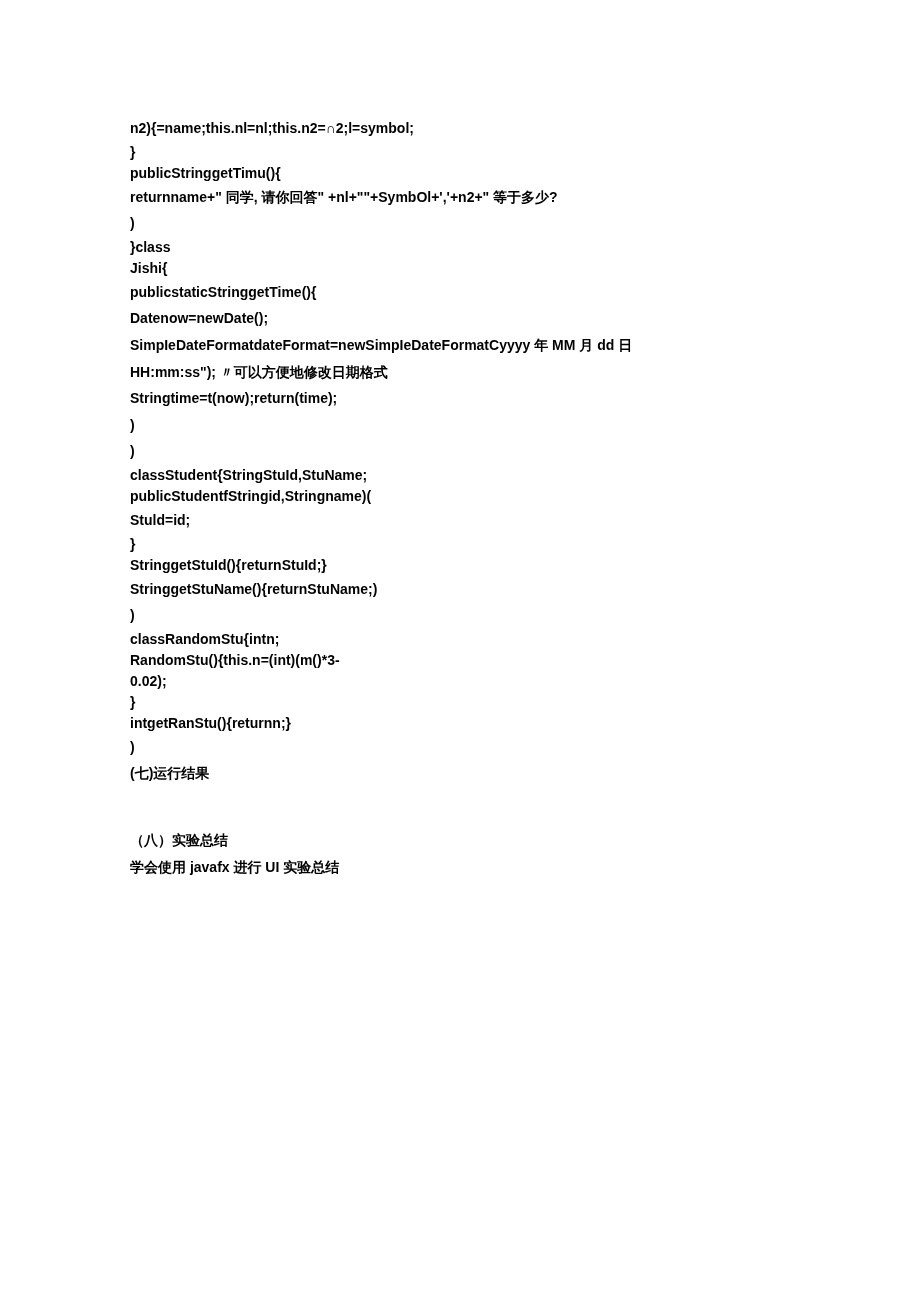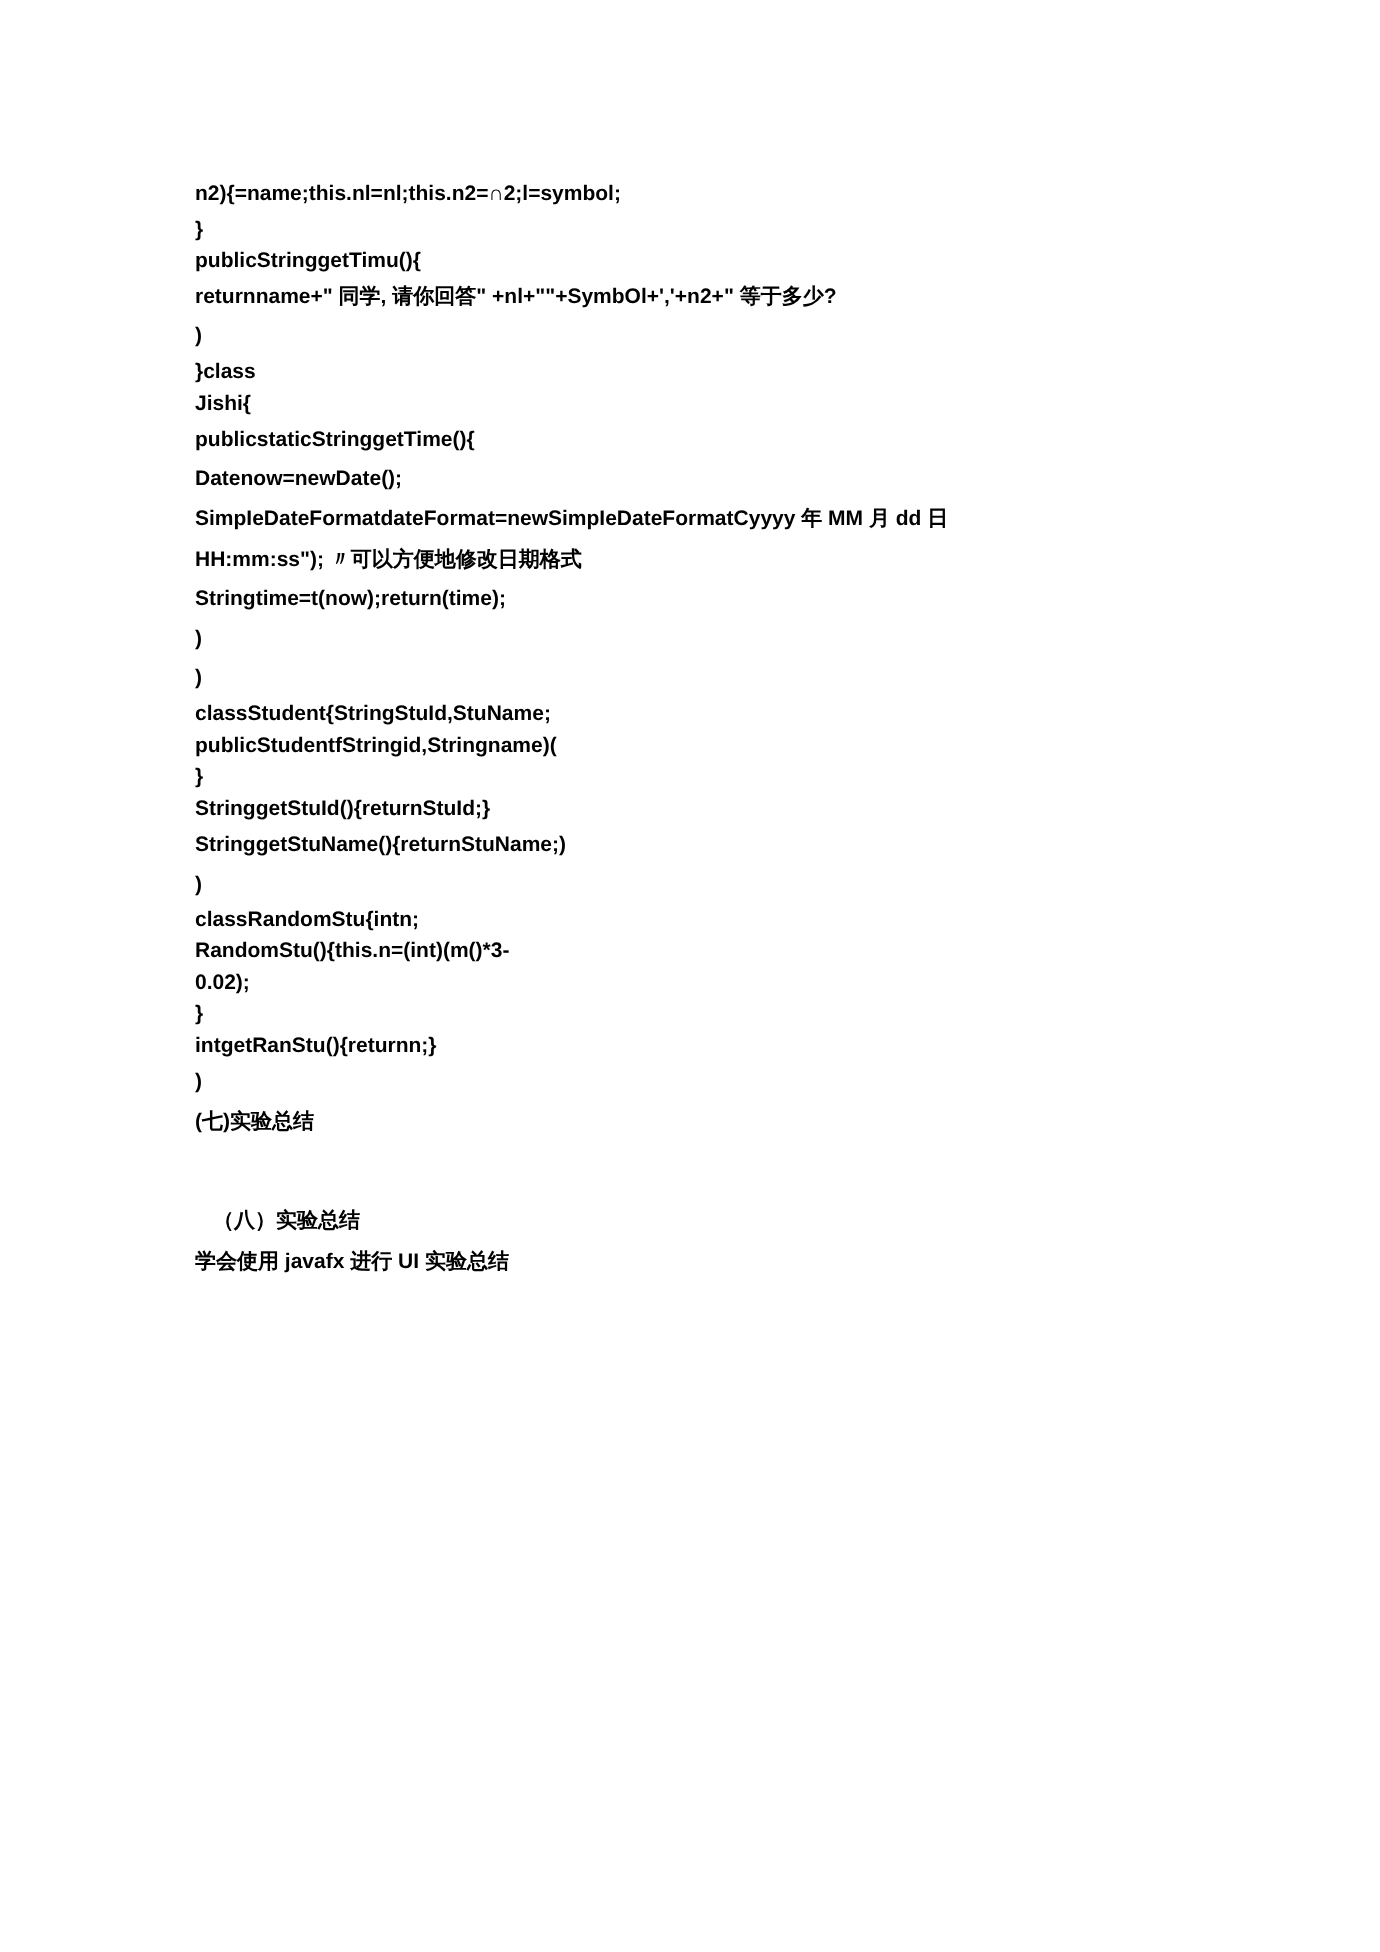--- a/index.html
+++ b/index.html
@@ -9,25 +9,25 @@
     height: 1301px;
     font-family: "Microsoft YaHei", "SimSun", Arial, sans-serif;
     font-size: 14px;
     color: #000000;
     padding: 115px 130px 0 130px;
     line-height: 1.9;
   }
   .content { white-space: pre-wrap; }
   .line { display: block; }
   .tight { line-height: 1.5; }
-  .gap-before { margin-top: 40px; margin-left: 12px; }
+  .gap-before { margin-top: 40px; }
 </style>
 </head>
 <body>
 
 <div class="content"><span class="line">n2){=name;this.nl=nl;this.n2=∩2;l=symbol;</span><span class="line tight">}
 publicStringgetTimu(){</span><span class="line">returnname+" 同学, 请你回答" +nl+""+SymbOl+','+n2+" 等于多少?</span><span class="line">)</span><span class="line tight">}class
 Jishi{</span><span class="line">publicstaticStringgetTime(){</span><span class="line">Datenow=newDate();</span><span class="line">SimpIeDateFormatdateFormat=newSimpIeDateFormatCyyyy 年 MM 月 dd 日</span><span class="line">HH:mm:ss"); 〃可以方便地修改日期格式</span><span class="line">Stringtime=t(now);return(time);</span><span class="line">)</span><span class="line">)</span><span class="line tight">classStudent{StringStuId,StuName;
-publicStudentfStringid,Stringname)(</span><span class="line tight">}
+publicStudentfStringid,Stringname)(</span><span class="line">Stuld=id;</span><span class="line tight">}
 StringgetStuId(){returnStuId;}</span><span class="line">StringgetStuName(){returnStuName;)</span><span class="line">)</span><span class="line tight">classRandomStu{intn;
 RandomStu(){this.n=(int)(m()*3-
 0.02);</span><span class="line tight">}
-intgetRanStu(){returnn;}</span><span class="line">)</span><span class="line">(七)实验总结</span><span class="line gap-before">（八）实验总结</span><span class="line">学会使用 javafx 进行 UI 实验总结</span></div>
+intgetRanStu(){returnn;}</span><span class="line">)</span><span class="line">(七)运行结果</span><span class="line gap-before">（八）实验总结</span><span class="line">学会使用 javafx 进行 UI 实验总结</span></div>
 
 </body></html>

